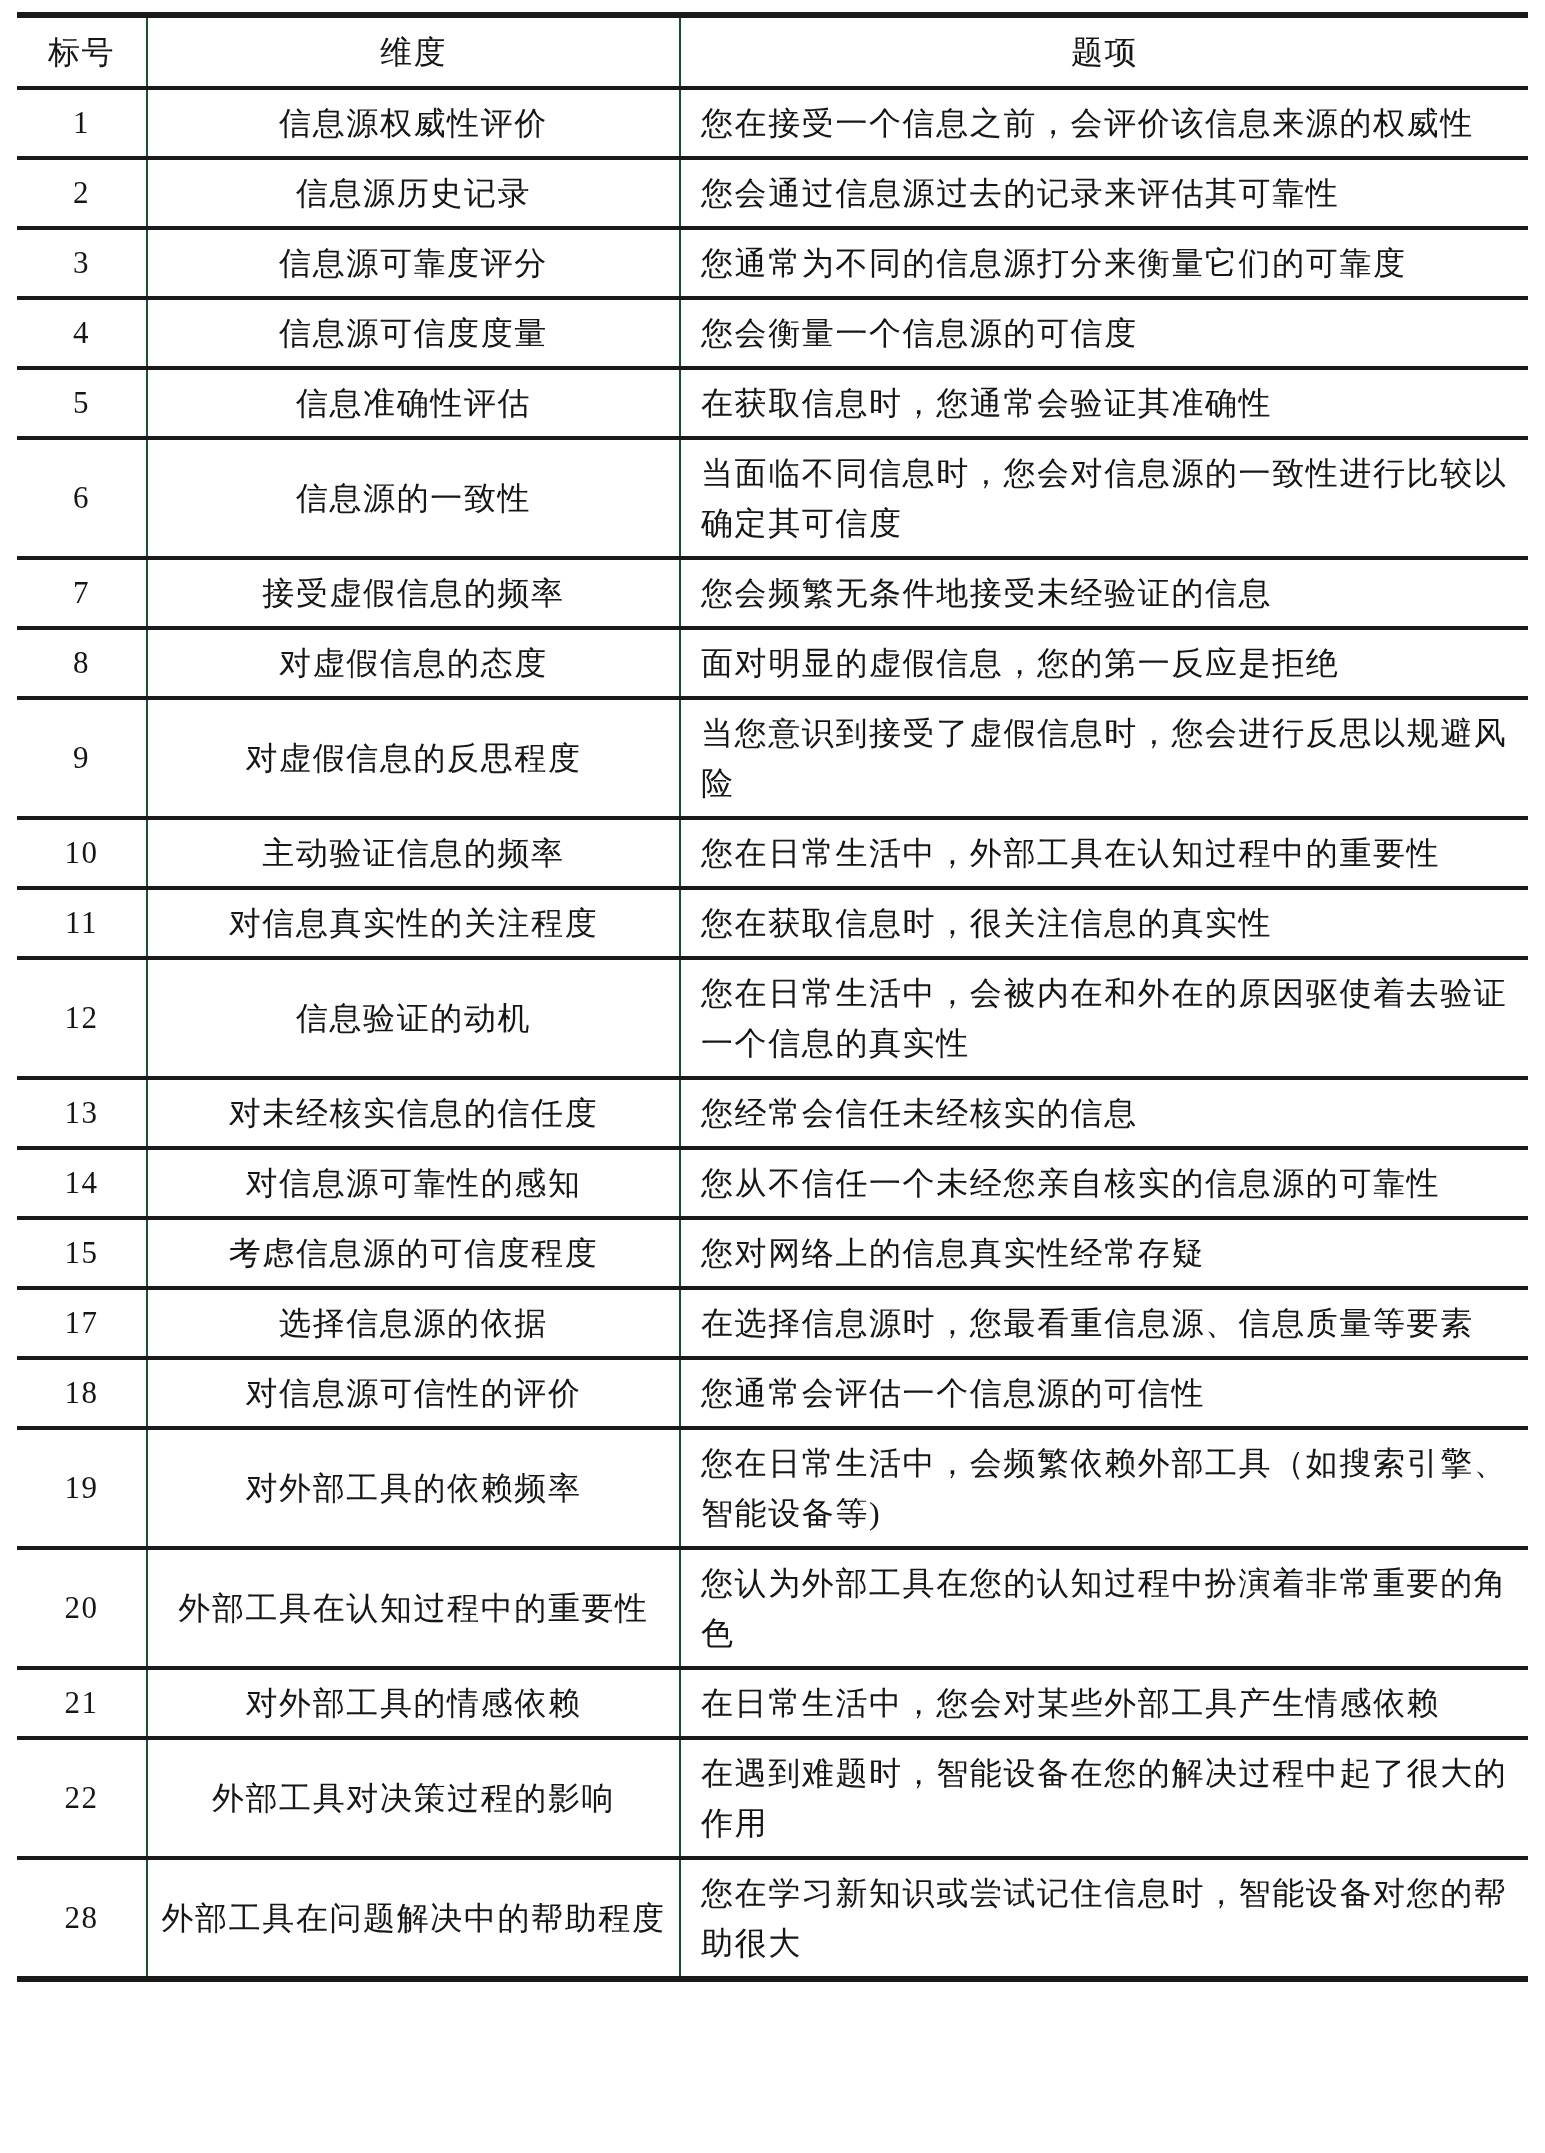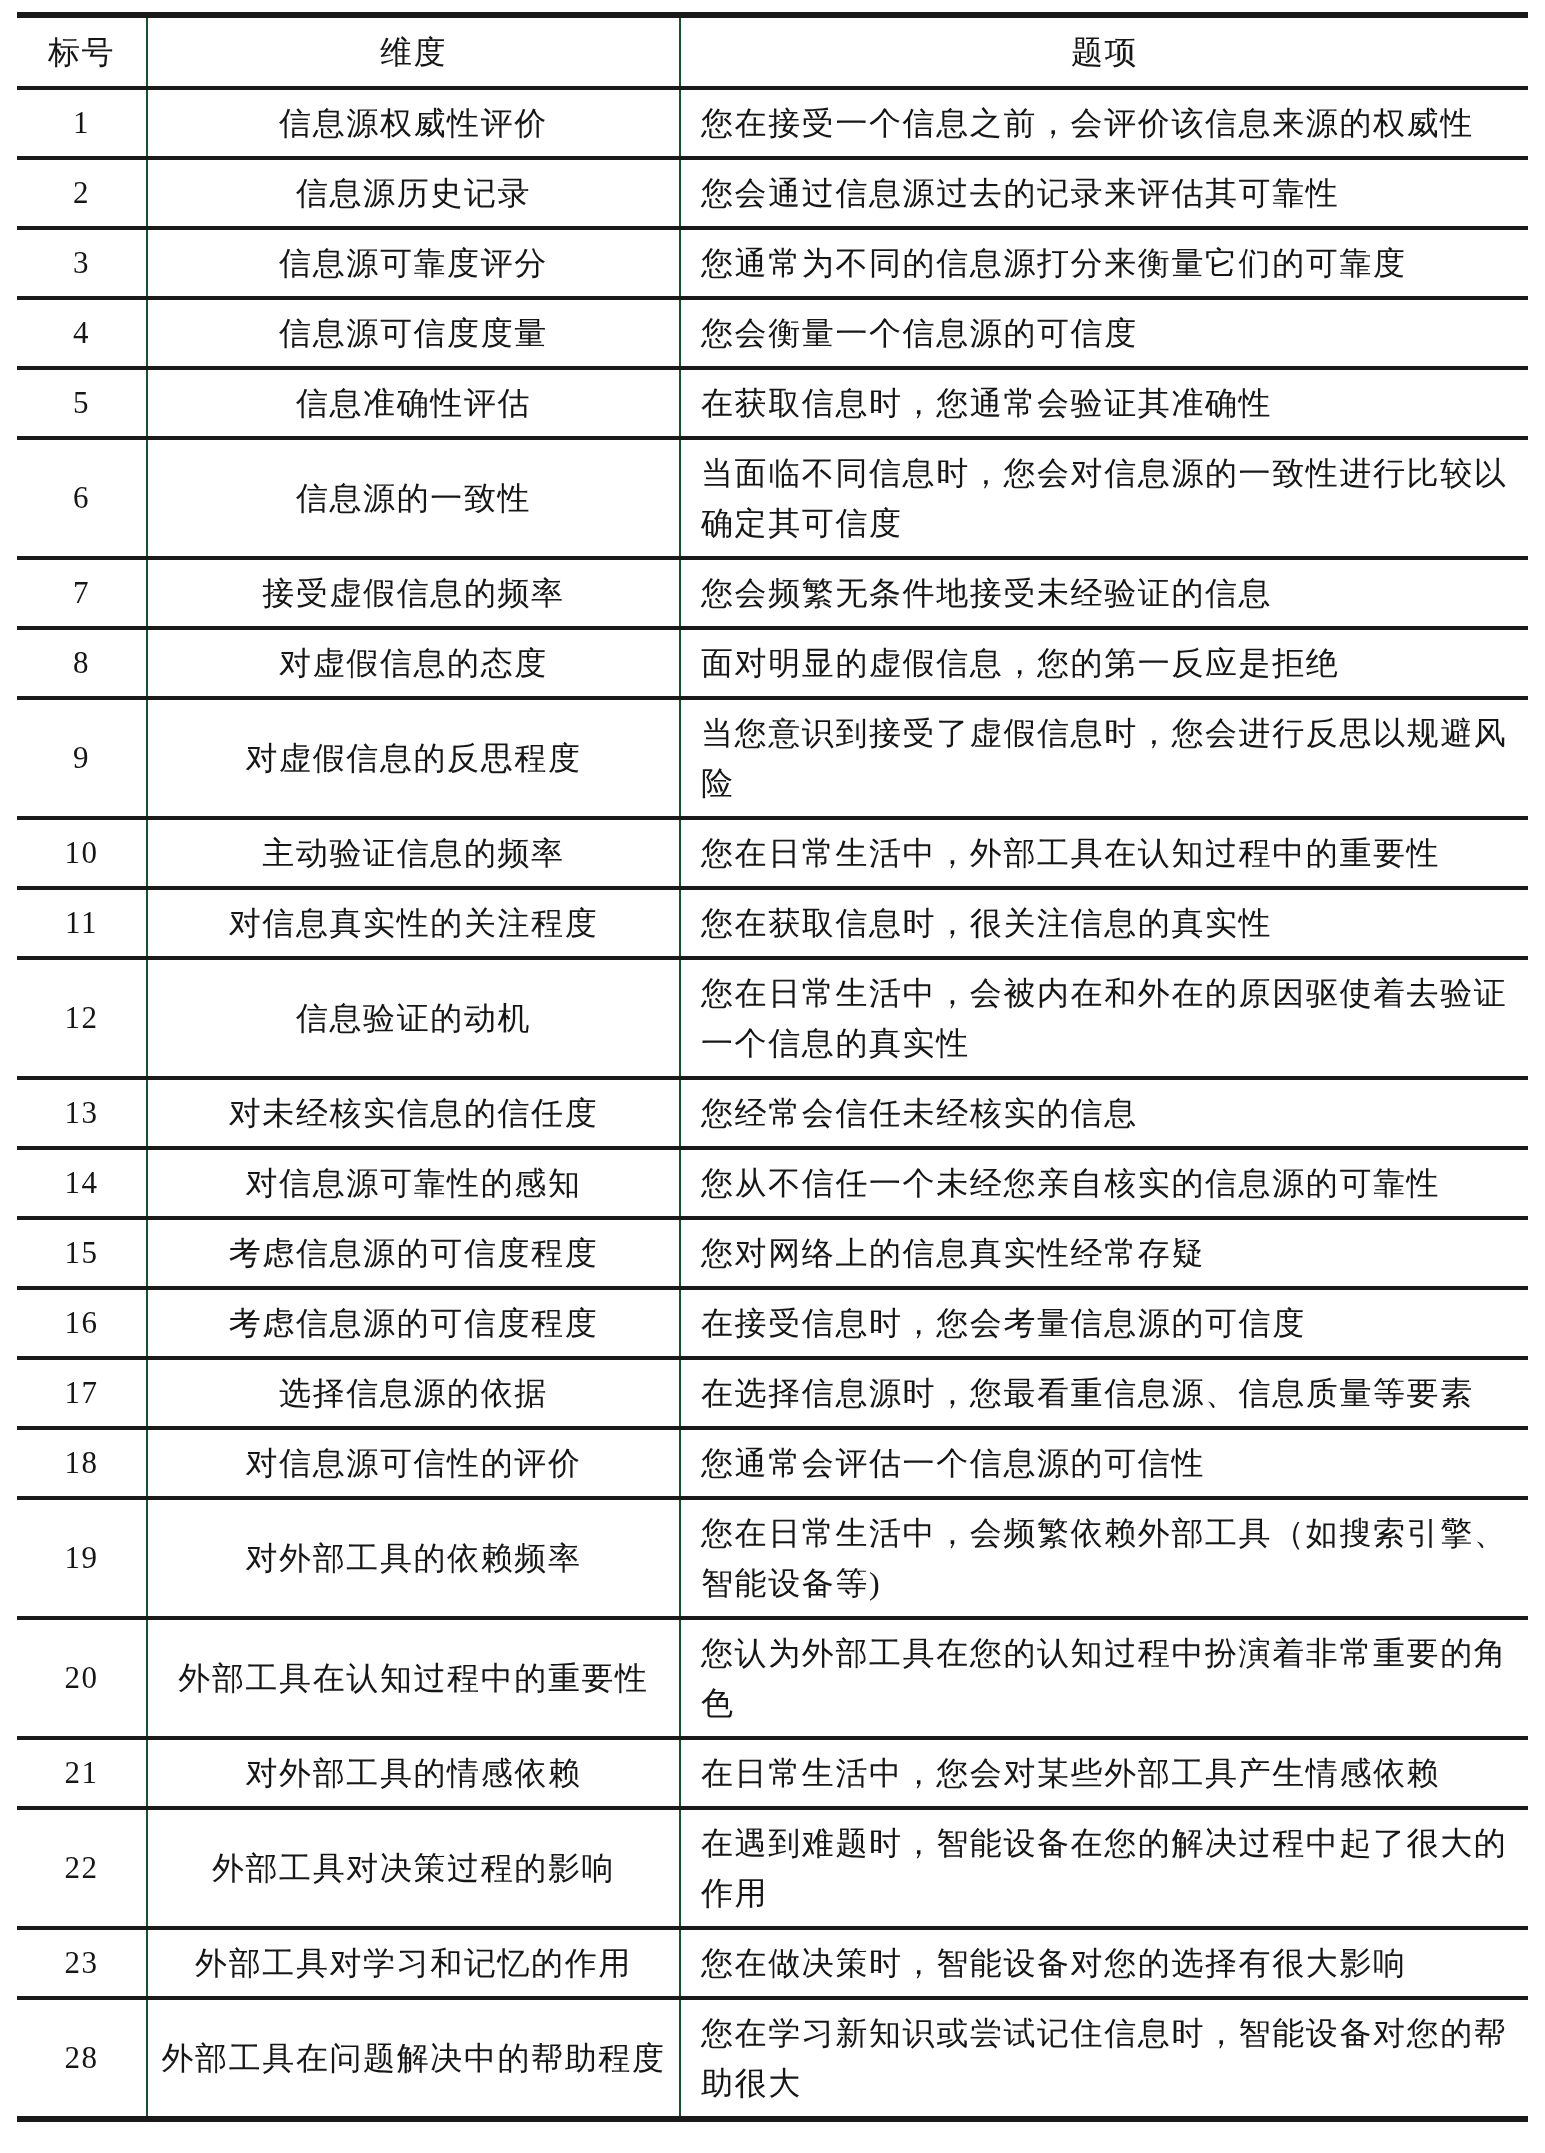--- a/index.html
+++ b/index.html
@@ -152,25 +152,20 @@
           <td class="c-id">14</td>
           <td class="c-dim">对信息源可靠性的感知</td>
           <td class="c-item">您从不信任一个未经您亲自核实的信息源的可靠性</td>
         </tr>
         <tr>
           <td class="c-id">15</td>
           <td class="c-dim">考虑信息源的可信度程度</td>
           <td class="c-item">您对网络上的信息真实性经常存疑</td>
         </tr>
         <tr>
-          <td class="c-id">16</td>
-          <td class="c-dim">考虑信息源的可信度程度</td>
-          <td class="c-item">在接受信息时，您会考量信息源的可信度</td>
-        </tr>
-        <tr>
           <td class="c-id">17</td>
           <td class="c-dim">选择信息源的依据</td>
           <td class="c-item">在选择信息源时，您最看重信息源、信息质量等要素</td>
         </tr>
         <tr>
           <td class="c-id">18</td>
           <td class="c-dim">对信息源可信性的评价</td>
           <td class="c-item">您通常会评估一个信息源的可信性</td>
         </tr>
         <tr>
@@ -187,24 +182,19 @@
           <td class="c-id">21</td>
           <td class="c-dim">对外部工具的情感依赖</td>
           <td class="c-item">在日常生活中，您会对某些外部工具产生情感依赖</td>
         </tr>
         <tr>
           <td class="c-id">22</td>
           <td class="c-dim">外部工具对决策过程的影响</td>
           <td class="c-item">在遇到难题时，智能设备在您的解决过程中起了很大的作用</td>
         </tr>
         <tr>
-          <td class="c-id">23</td>
-          <td class="c-dim">外部工具对学习和记忆的作用</td>
-          <td class="c-item">您在做决策时，智能设备对您的选择有很大影响</td>
-        </tr>
-        <tr>
           <td class="c-id">28</td>
           <td class="c-dim">外部工具在问题解决中的帮助程度</td>
           <td class="c-item">您在学习新知识或尝试记住信息时，智能设备对您的帮助很大</td>
         </tr>
       </tbody>
   </table>
 </div>
 
 </body></html>

